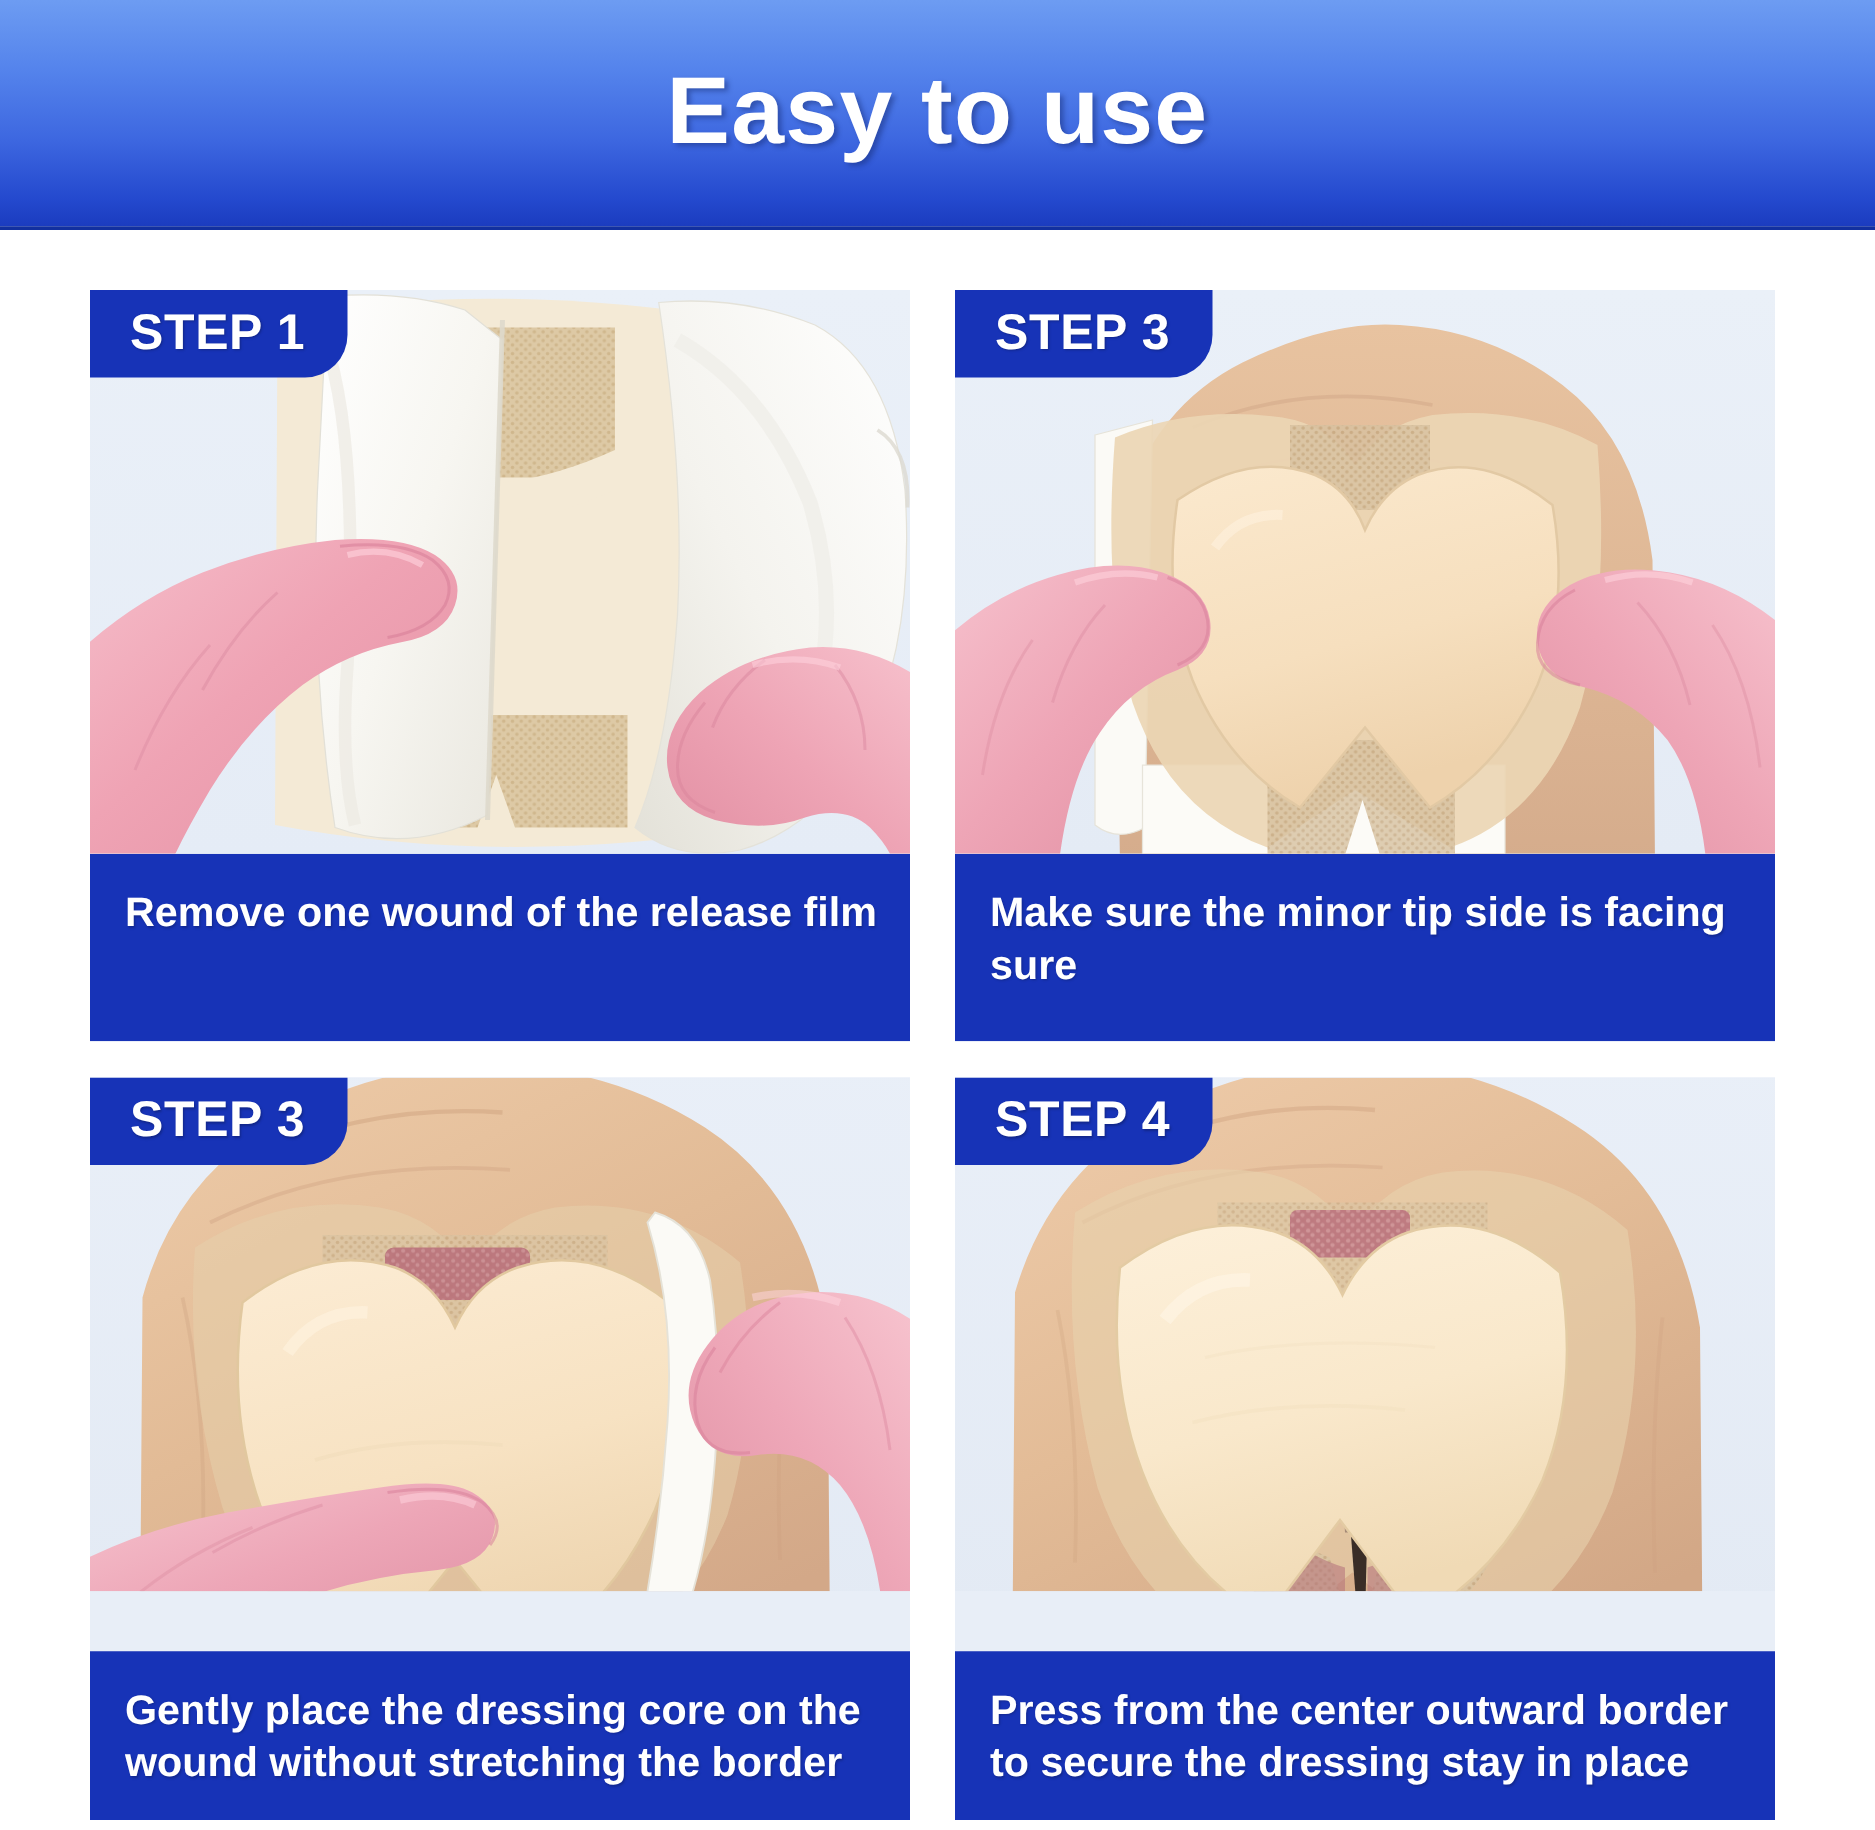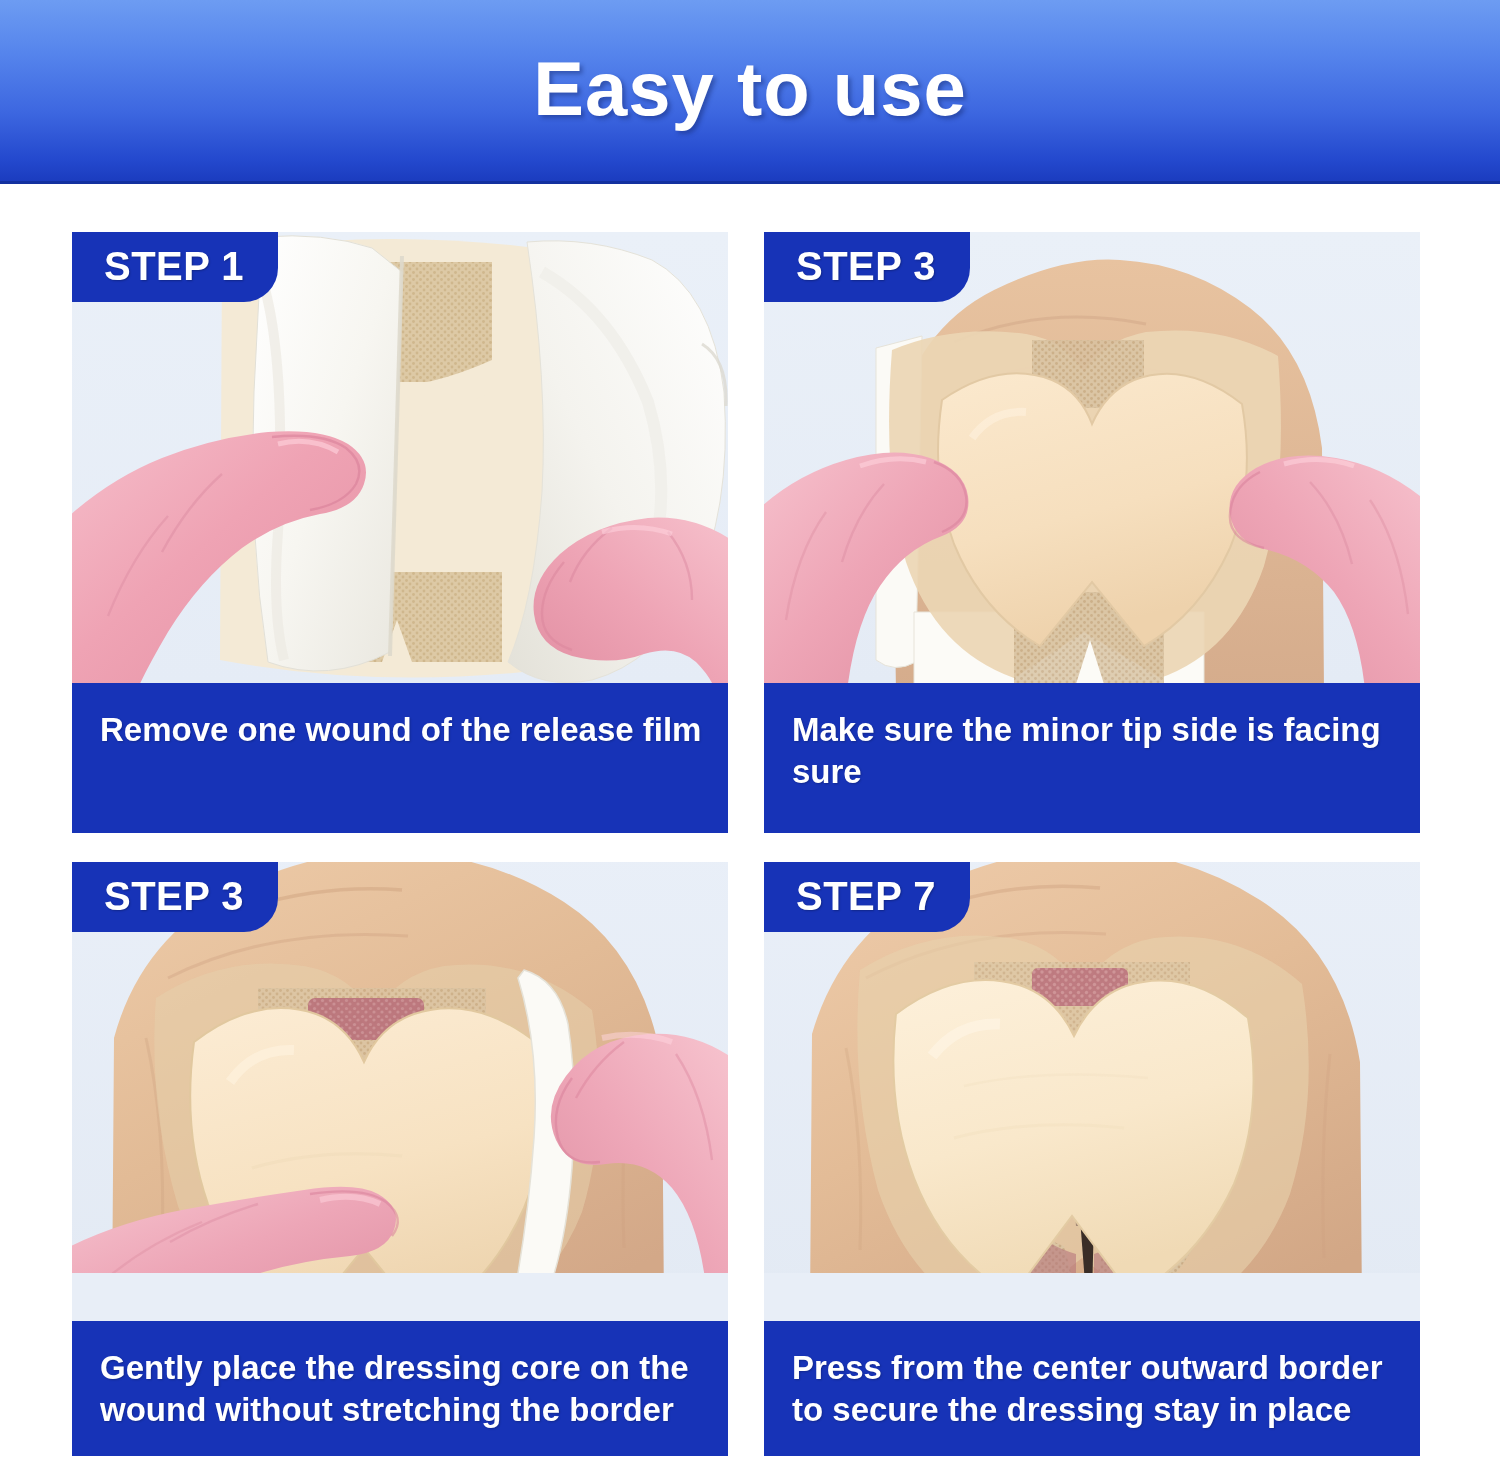--- a/index.html
+++ b/index.html
@@ -414,18 +414,18 @@
 
           <path d="M316 380 L322 458 L328 458 L330 380 Z" fill="#3a2d27"></path>
           <path d="M310 352 Q322 340 334 352 L332 388 L312 388 Z" fill="#9a8070" opacity="0.85"></path>
 
           <path d="M132 176 Q196 128 258 148 Q292 160 310 198 Q328 160 362 148 Q424 128 484 180 Q500 272 470 346 Q436 420 368 458 L308 378 L248 458 Q180 418 150 340 Q122 266 132 176 Z" fill="url(#core4)" stroke="#e3cba3" stroke-width="2"></path>
           <path d="M168 218 Q194 184 236 186" fill="none" stroke="#fff8ea" stroke-width="11" opacity="0.5"></path>
           <path d="M190 300 Q268 280 360 290" fill="none" stroke="#f2e0bf" stroke-width="3" opacity="0.45"></path>
           <path d="M200 248 Q280 230 384 240" fill="none" stroke="#f2e0bf" stroke-width="2.5" opacity="0.35"></path>
         </g>
       </svg>
-      <div class="step-badge">STEP 7</div>
+      <div class="step-badge">STEP 4</div>
     </div>
     <div class="step-caption">Press from the center outward border to secure the dressing stay in place</div>
   </div>
 
 </div>
 
 </body></html>

